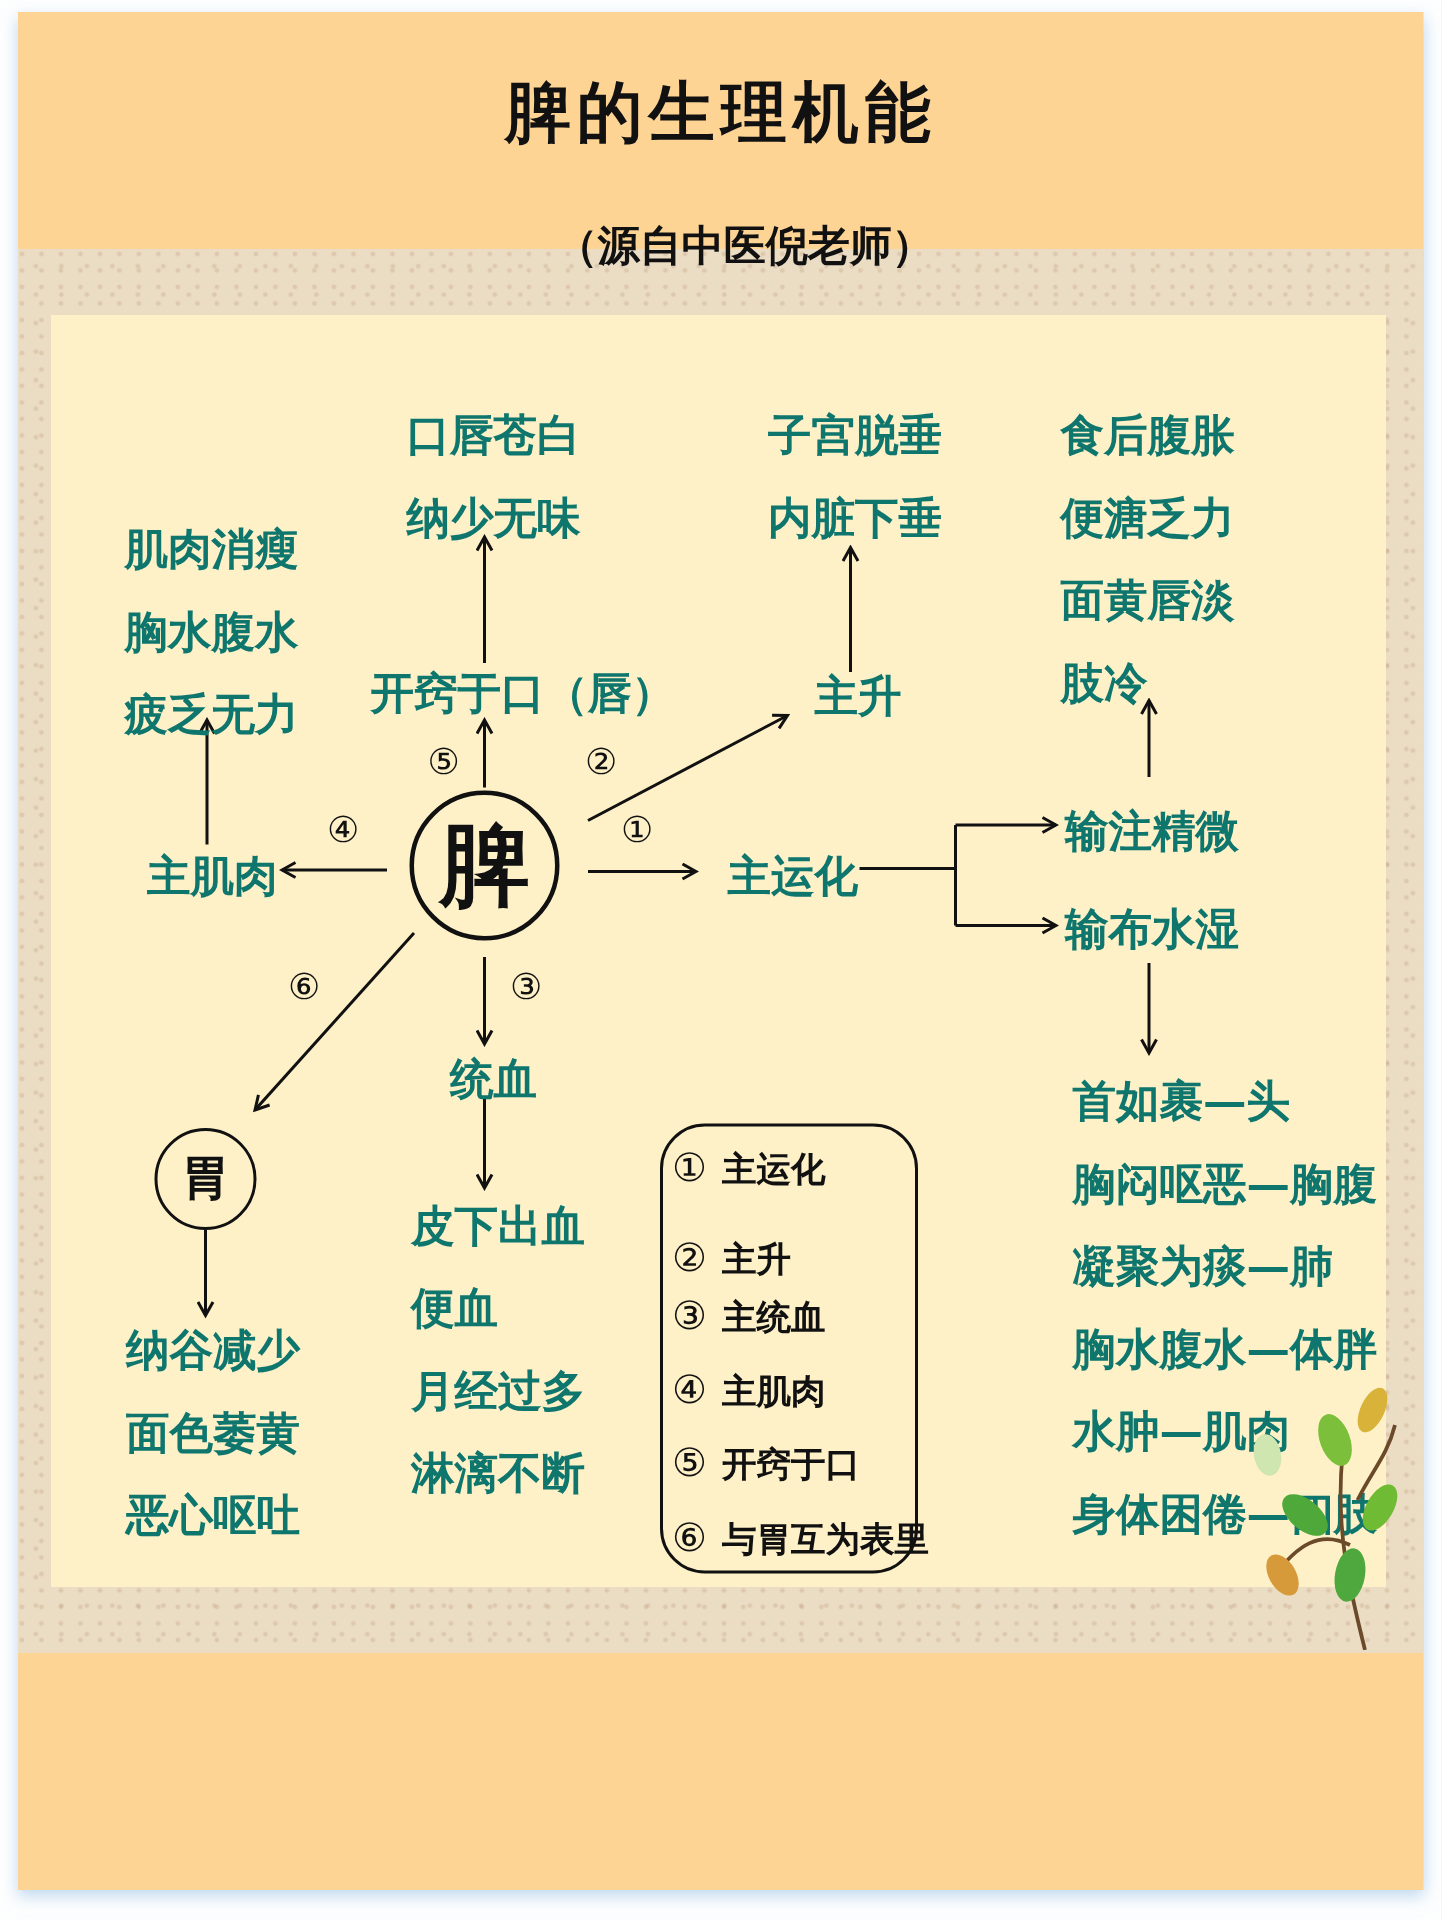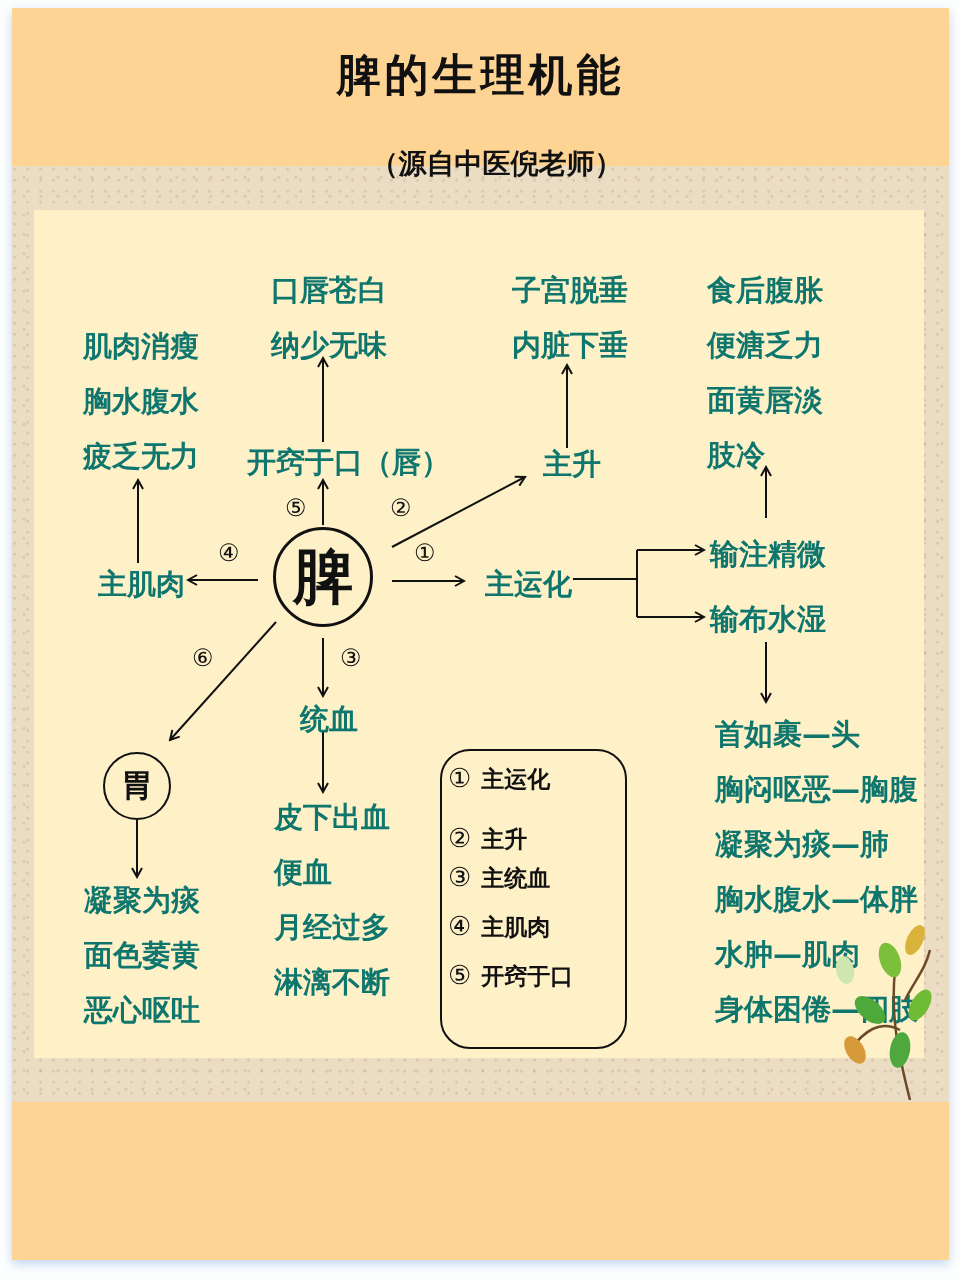--- a/index.html
+++ b/index.html
@@ -11,21 +11,21 @@
   .inner{position:absolute;left:34px;top:210px;width:890px;height:848px;background:#fef1c8;}
   .title{position:absolute;left:0;width:961px;top:46px;text-align:center;font-size:44px;font-weight:bold;color:#111;letter-spacing:4px;}
   .subtitle{position:absolute;left:16px;width:961px;top:128px;text-align:center;font-size:28px;font-weight:bold;color:#111;margin-top:17px;}
   .t{position:absolute;font-size:29px;font-weight:bold;color:#0f766e;white-space:nowrap;line-height:1;}
   .stack .t{position:static;display:block;margin-bottom:26px;}
   .stack{position:absolute;}
   .num{position:absolute;font-size:24px;color:#111;line-height:1;}
   svg.lines{position:absolute;left:0;top:0;}
   .spleen{position:absolute;left:273px;top:527px;width:100px;height:100px;border:3px solid #111;border-radius:50%;display:flex;align-items:center;justify-content:center;font-size:60px;font-weight:bold;color:#111;font-family:"DejaVu Sans","Liberation Sans",sans-serif;box-sizing:border-box;}
   .stomach{position:absolute;left:103px;top:752px;width:68px;height:68px;border:2px solid #111;border-radius:50%;display:flex;align-items:center;justify-content:center;font-size:32px;font-weight:bold;color:#111;font-family:"DejaVu Sans","Liberation Sans",sans-serif;box-sizing:border-box;}
-  .legend{position:absolute;left:440px;top:749px;width:187px;height:300px;border:2.5px solid #111;border-radius:30px;box-sizing:border-box;}
+  .legend{position:absolute;left:440px;top:749px;width:172px;height:300px;border:2.5px solid #111;border-radius:30px;box-sizing:border-box;}
   .legend .row{position:absolute;left:6px;font-size:23px;font-weight:bold;color:#111;white-space:nowrap;}
   .legend .row .n{font-weight:normal;margin-right:10px;font-size:26px;}
   .plant{position:absolute;left:830px;top:910px;width:110px;height:190px;}
 </style>
 </head>
 <body>
 
 <div class="frame"></div>
 <div class="paper"></div>
 <div class="inner"></div>
@@ -90,21 +90,21 @@
   <span class="t">纳少无味</span>
 </div>
 
 <div class="t" style="left:543px;top:450px;">主升</div>
 <div class="stack" style="left:512px;top:276px;">
   <span class="t">子宫脱垂</span>
   <span class="t">内脏下垂</span>
 </div>
 
 <div class="t" style="left:98px;top:570px;">主肌肉</div>
-<div class="stack" style="left:83px;top:332px;text-align:center;">
+<div class="stack" style="left:83px;top:352px;text-align:center;">
   <span class="t">肌肉消瘦</span>
   <span class="t">胸水腹水</span>
   <span class="t">疲乏无力</span>
 </div>
 
 <div class="t" style="left:485px;top:570px;">主运化</div>
 <div class="t" style="left:710px;top:540px;">输注精微</div>
 <div class="t" style="left:710px;top:605px;">输布水湿</div>
 <div class="stack" style="left:707px;top:276px;">
   <span class="t">食后腹胀</span>
@@ -123,31 +123,32 @@
 
 <div class="t" style="left:300px;top:705px;">统血</div>
 <div class="stack" style="left:274px;top:803px;">
   <span class="t">皮下出血</span>
   <span class="t">便血</span>
   <span class="t">月经过多</span>
   <span class="t">淋漓不断</span>
 </div>
 
 <div class="stack" style="left:84px;top:886px;">
-  <span class="t">凝聚为痰</span>
+  <span class="t">纳谷减少</span>
   <span class="t">面色萎黄</span>
   <span class="t">恶心呕吐</span>
 </div>
 
 <div class="legend">
   <div class="row" style="top:12px;"><span class="n">①</span><span>主运化</span></div>
   <div class="row" style="top:72px;"><span class="n">②</span><span>主升</span></div>
   <div class="row" style="top:111px;"><span class="n">③</span><span>主统血</span></div>
   <div class="row" style="top:160px;"><span class="n">④</span><span>主肌肉</span></div>
   <div class="row" style="top:209px;"><span class="n">⑤</span><span>开窍于口</span></div>
+  <div class="row" style="top:259px;"><span class="n">⑥</span><span>与胃互为表里</span></div>
 </div>
 
 <svg class="plant" viewBox="0 0 110 190">
   <path d="M80 190 C70 150 60 110 65 60 M70 120 C50 110 35 120 20 140 M75 90 C85 70 95 60 100 40" stroke="#6b4a2a" stroke-width="2.5" fill="none"></path>
   <ellipse cx="60" cy="50" rx="10" ry="18" fill="#7cbf3a" transform="rotate(-20 60 50)"></ellipse>
   <ellipse cx="85" cy="30" rx="8" ry="16" fill="#d9b23a" transform="rotate(25 85 30)"></ellipse>
   <ellipse cx="40" cy="100" rx="10" ry="18" fill="#4ea83a" transform="rotate(-50 40 100)"></ellipse>
   <ellipse cx="90" cy="95" rx="9" ry="17" fill="#6fbb33" transform="rotate(30 90 95)"></ellipse>
   <ellipse cx="25" cy="140" rx="9" ry="15" fill="#d79a3a" transform="rotate(-30 25 140)"></ellipse>
   <ellipse cx="70" cy="140" rx="10" ry="18" fill="#4fa83e" transform="rotate(10 70 140)"></ellipse>

